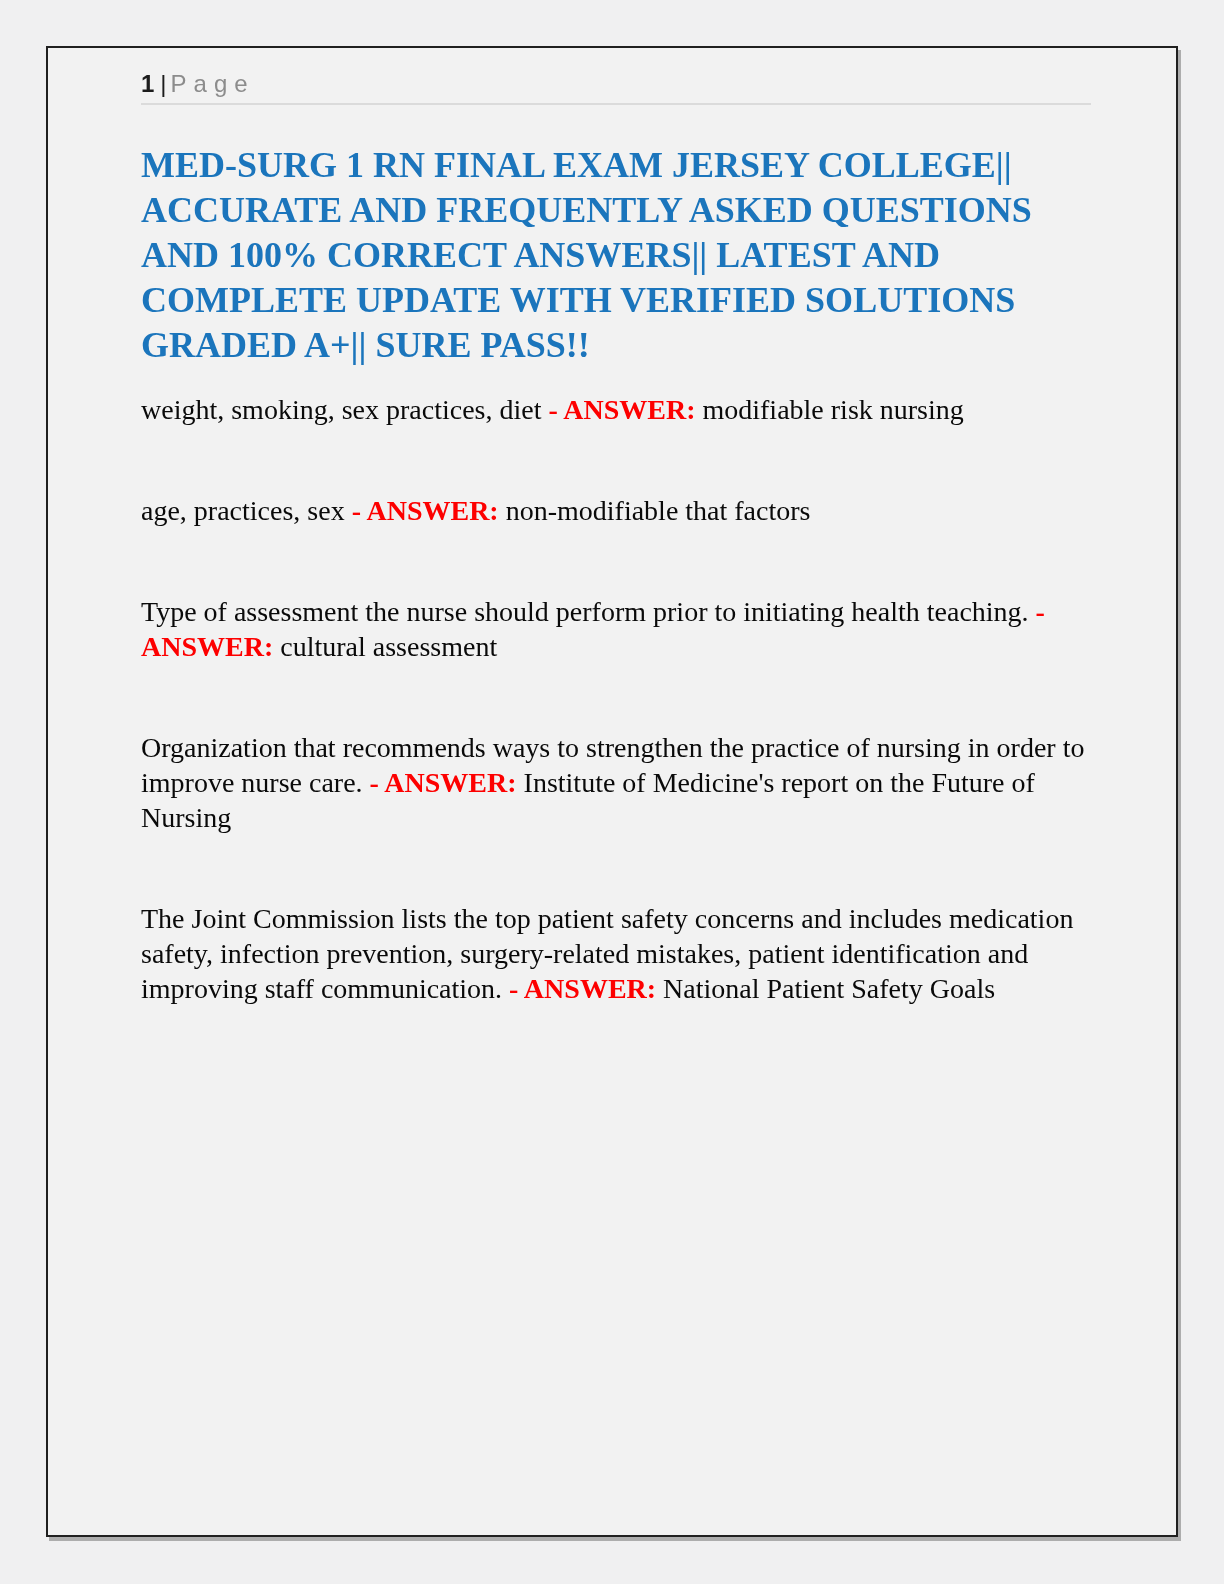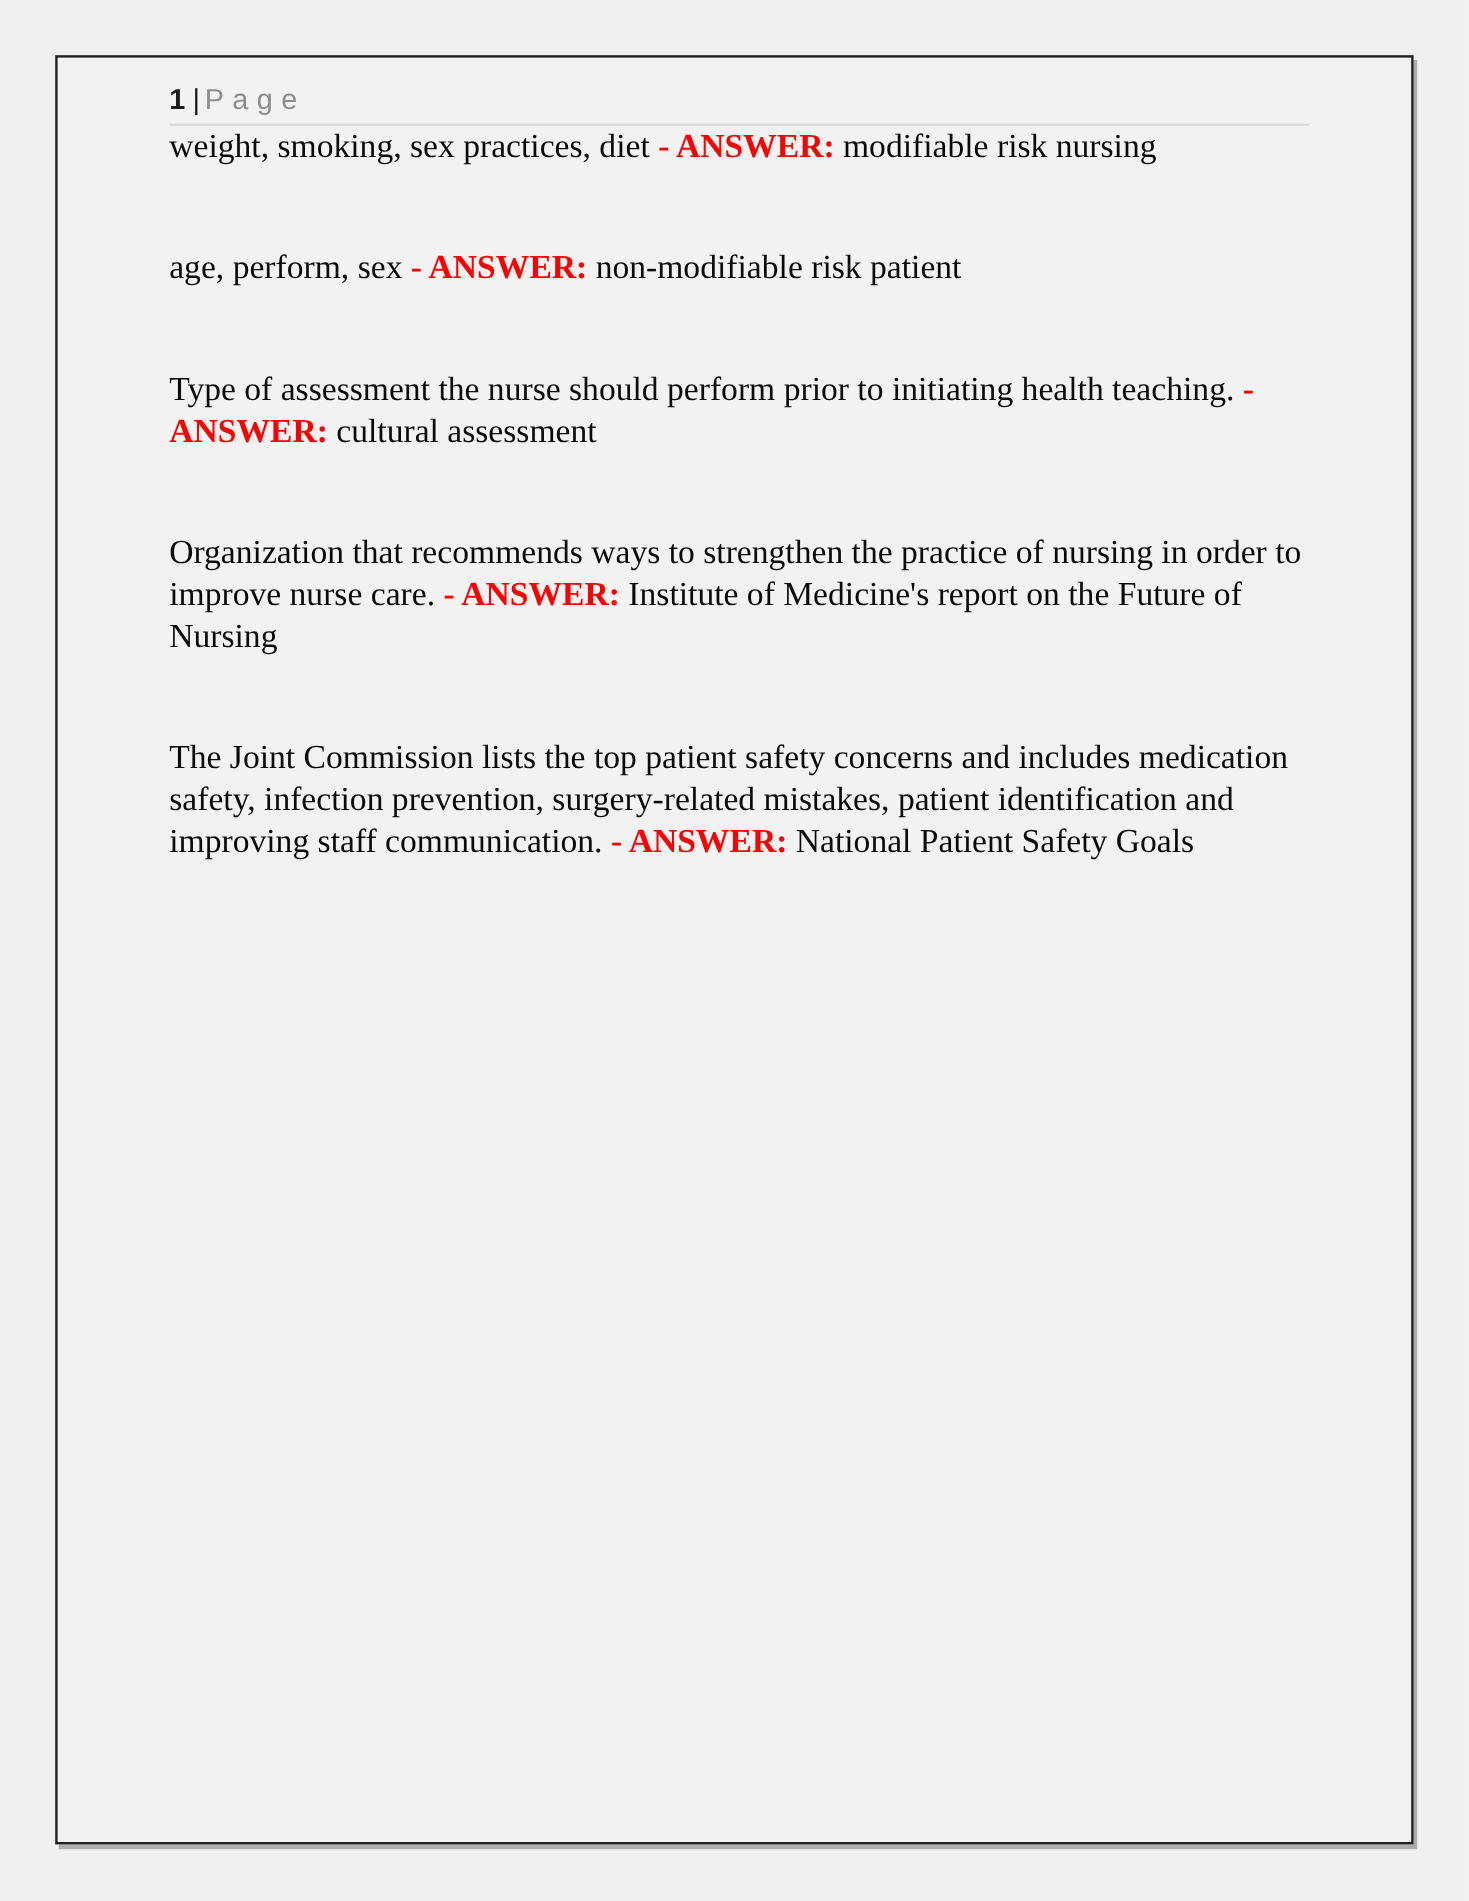--- a/index.html
+++ b/index.html
@@ -59,28 +59,29 @@
 </head>
 <body>
 
 <div class="page">
   <div class="content">
 
     <div class="page-header">
       <span class="ph-num">1</span><span class="ph-sep">|</span><span class="ph-label">Page</span>
     </div>
 
+    <h1 class="doc-title">MED-SURG 1 RN FINAL EXAM JERSEY COLLEGE|| ACCURATE AND FREQUENTLY ASKED QUESTIONS AND 100% CORRECT ANSWERS|| LATEST AND COMPLETE UPDATE WITH VERIFIED SOLUTIONS GRADED A+|| SURE PASS!!</h1>
 
     <section class="qa-list">
   <p class="qa-item">
     <span class="qa-question">weight, smoking, sex practices, diet </span><span class="qa-marker">- ANSWER:</span><span class="qa-answer"> modifiable risk nursing</span>
   </p>
 
   <p class="qa-item">
-    <span class="qa-question">age, perform, sex </span><span class="qa-marker">- ANSWER:</span><span class="qa-answer"> non-modifiable risk patient</span>
+    <span class="qa-question">age, practices, sex </span><span class="qa-marker">- ANSWER:</span><span class="qa-answer"> non-modifiable that factors</span>
   </p>
 
   <p class="qa-item">
     <span class="qa-question">Type of assessment the nurse should perform prior to initiating health teaching. </span><span class="qa-marker">- ANSWER:</span><span class="qa-answer"> cultural assessment</span>
   </p>
 
 
 
   <p class="qa-item">
     <span class="qa-question">Organization that recommends ways to strengthen the practice of nursing in order to improve nurse care. </span><span class="qa-marker">- ANSWER:</span><span class="qa-answer"> Institute of Medicine's report on the Future of Nursing</span>

